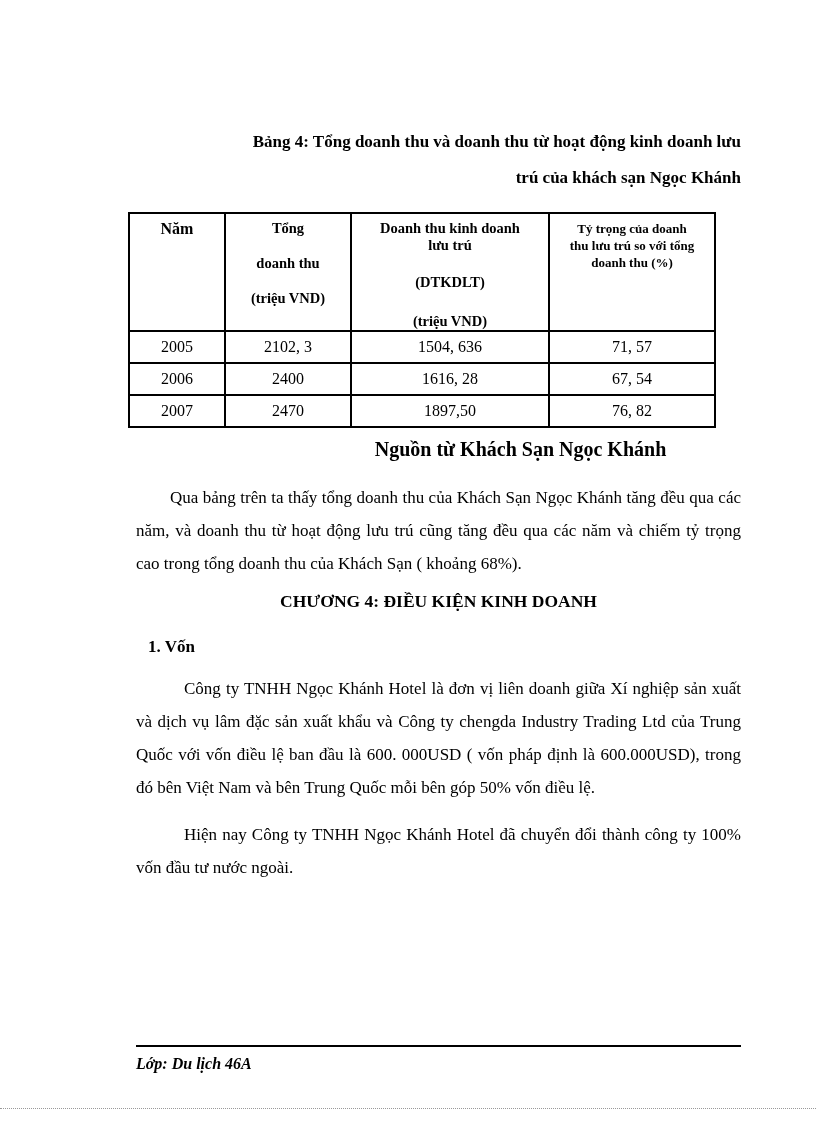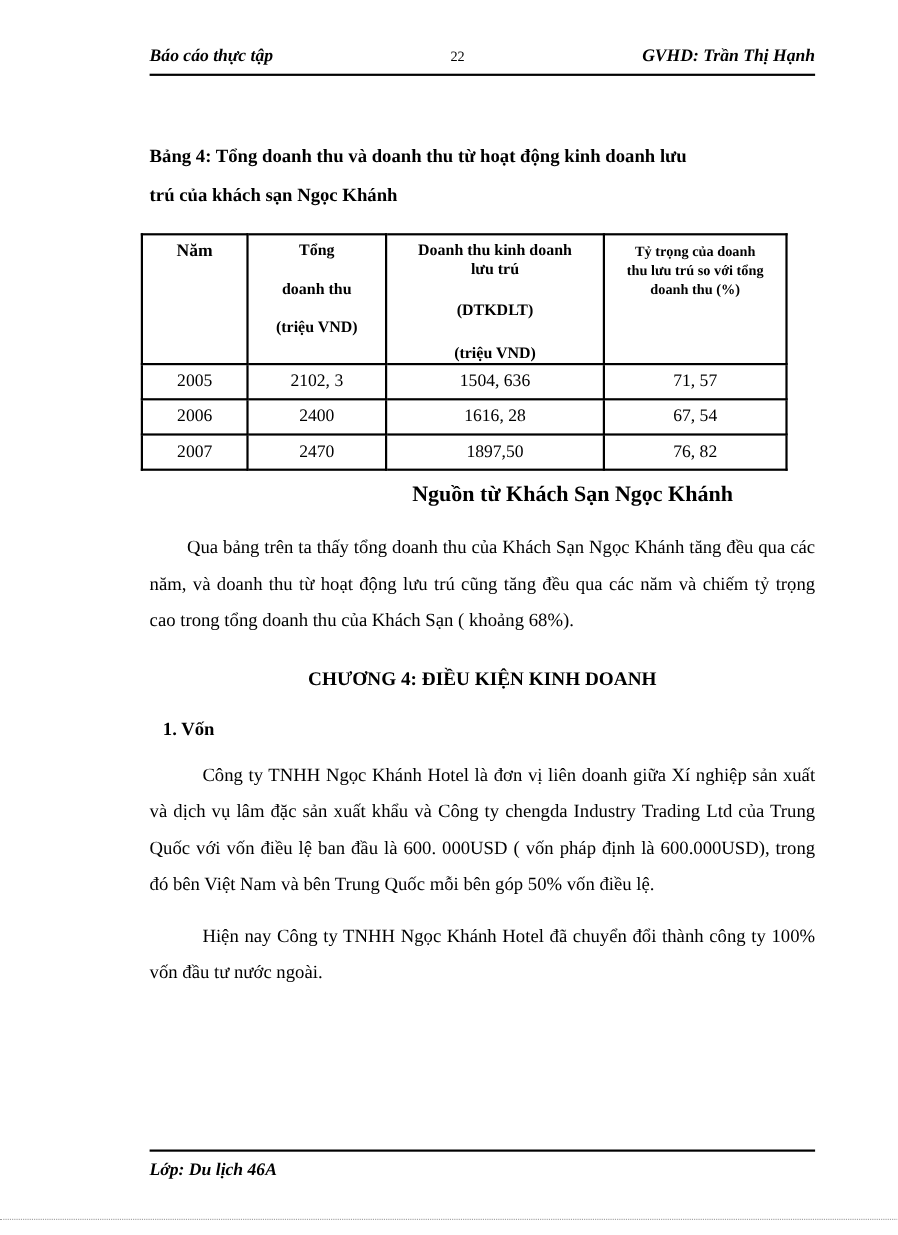--- a/index.html
+++ b/index.html
@@ -20,21 +20,21 @@
     padding-bottom: 7px;
     display: flex; justify-content: space-between; align-items: baseline;
   }
   .hdr-side { font-weight: bold; font-style: italic; font-size: 16px; }
   .hdr-page { font-size: 13px; font-weight: normal; }
 
   
   .content { position: absolute; top: 124px; left: 136px; width: 605px; }
 
   .caption {
-    text-align: left; font-weight: bold; font-size: 17px; line-height: 36px;
+    text-align: right; font-weight: bold; font-size: 17px; line-height: 36px;
   }
 
   
   table.tbl {
     border-collapse: collapse; table-layout: fixed;
     margin-top: 16px; margin-left: -8px;
   }
   table.tbl th, table.tbl td { border: 2px solid #000; }
   table.tbl thead tr { height: 113px; }
   table.tbl thead th { vertical-align: top; font-weight: bold; text-align: center; padding-top: 6px; }
@@ -52,21 +52,21 @@
     text-align: center; padding-left: 164px;
   }
 
   
   p.body-par {
     font-size: 17px; line-height: 33px;
     text-align: justify;
   }
   p.par1 { margin-top: 20px; text-indent: 34px; }
   h2.chapter {
-    margin-top: 27px; text-align: center;
+    margin-top: 11px; text-align: center;
     font-size: 17.5px; font-weight: bold;
   }
   h3.section {
     margin-top: 25px; margin-left: 12px;
     font-size: 17px; font-weight: bold;
   }
   p.par2 { margin-top: 15px; text-indent: 48px; }
   p.par3 { margin-top: 14px; text-indent: 48px; }
 
   
@@ -80,25 +80,20 @@
   .bottom-dotted {
     position: absolute; top: 1108px; left: 0; width: 816px;
     border-top: 1px dotted #999;
   }
 </style>
 </head>
 <body>
 
 <div class="page">
 
-  <div class="header">
-    <span class="hdr-side">Báo cáo thực tập</span>
-    <span class="hdr-page">22</span>
-    <span class="hdr-side">GVHD: Trần Thị Hạnh</span>
-  </div>
 
   <div class="content">
 
     <div class="caption">
       <div>Bảng 4: Tổng doanh thu và doanh thu từ hoạt động kinh doanh lưu</div>
       <div>trú của khách sạn Ngọc Khánh</div>
     </div>
 
     <table class="tbl">
       <colgroup>

